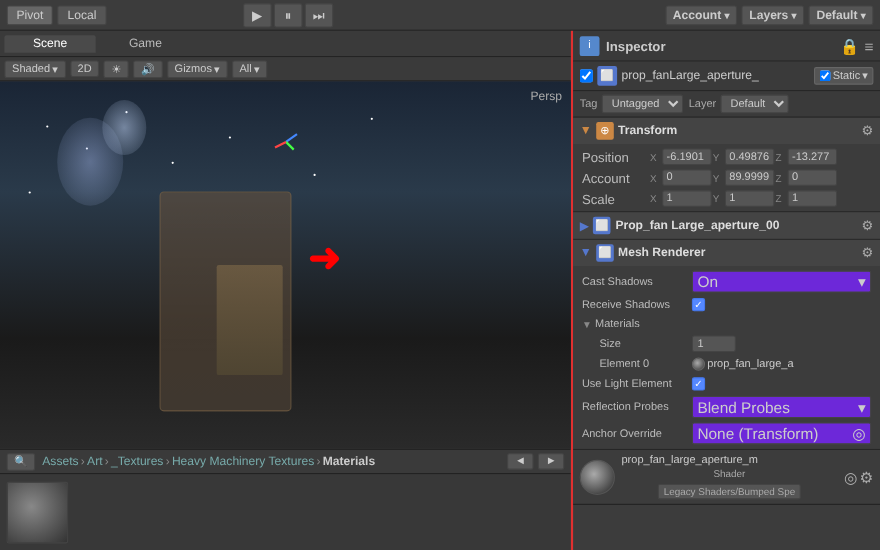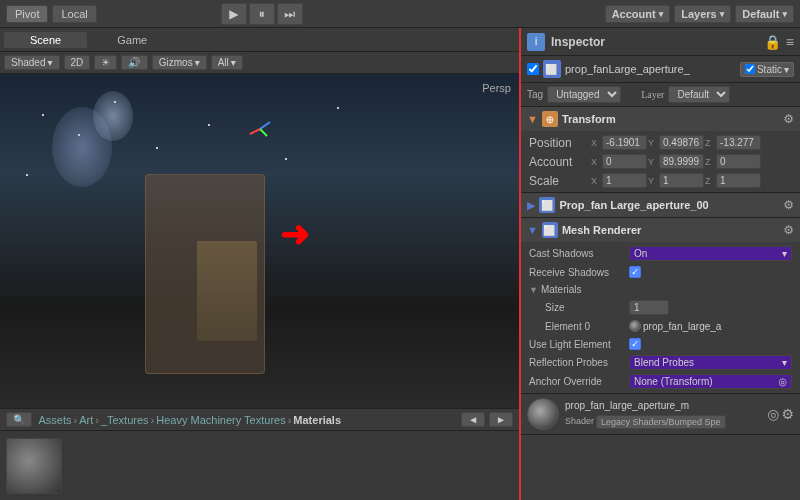--- a/index.html
+++ b/index.html
@@ -334,25 +334,25 @@
       background: #555;
       border: 1px solid #444;
       color: #ccc;
       padding: 1px 3px;
       font-size: 10px;
       border-radius: 2px;
       width: 45px;
     }
 
     .select-field {
-      background: #4c1d95;
+      background: #6d28d9;
       border: 1px solid #444;
       color: #ccc;
       padding: 1px 4px;
-      font-size: 10px;
+      font-size: 14px;
       border-radius: 2px;
       display: flex;
       align-items: center;
       justify-content: space-between;
     }
 
     .checkbox {
       width: 12px; height: 12px;
       background: #5588ff;
       border: 1px solid #4477ee;
@@ -535,21 +535,21 @@
         <span>Static</span>
         <span style="cursor:pointer;">▾</span>
       </div>
     </div>
 
     <div class="tag-layer-row">
       <span class="tag-label">Tag</span>
       <select class="tag-select">
         <option>Untagged</option>
       </select>
-      <span class="tag-label" style="margin-left:16px;font-family:Liberation Serif, serif;">Layer</span>
+      <span class="tag-label" style="margin-left:1px;">Layer</span>
       <select class="tag-select">
         <option>Default</option>
       </select>
     </div>
 
     <div class="component">
       <div class="component-header">
         <span style="color:#cc8844;">▼</span>
         <div class="component-icon" style="background:#cc8844;">⊕</div>
         <span class="component-title">Transform</span>
@@ -664,21 +664,21 @@
             <span>◎</span>
           </div>
         </div>
       </div>
     </div>
 
     <div class="material-section">
       <div class="mat-thumb"></div>
       <div class="mat-info">
         <div class="mat-name" style="cursor:pointer;">prop_fan_large_aperture_m</div>
-        <div style="display:flex;align-items:center;gap:2px;margin-top:2px;">
+        <div style="display:flex;align-items:center;gap:2px;margin-top:2px;flex-direction:column;">
           <span style="font-size:9px;color:#aaa;">Shader</span>
           <div class="mat-shader">Legacy Shaders/Bumped Spe</div>
         </div>
       </div>
       <div style="display:flex;gap:2px;">
         <span class="icon-btn">◎</span>
         <span class="icon-btn">⚙</span>
       </div>
     </div>
 

